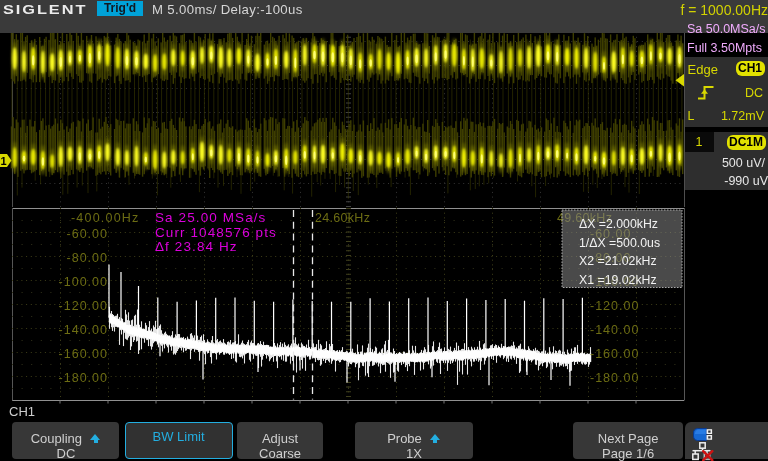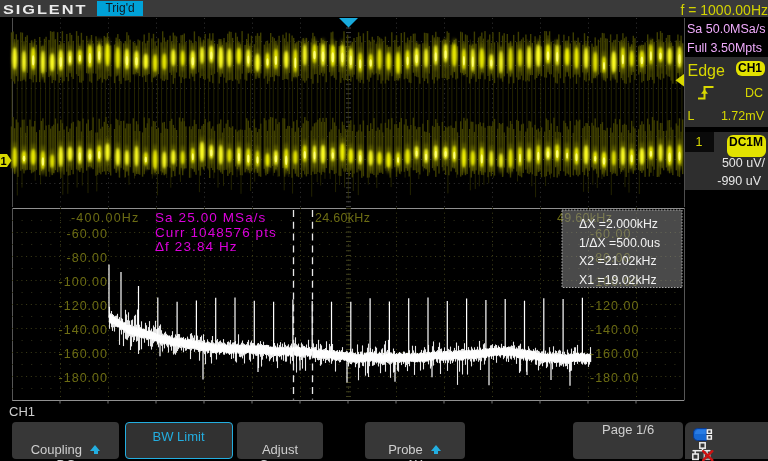--- a/index.html
+++ b/index.html
@@ -1,27 +1,27 @@
 <!DOCTYPE html>
 <html><head><meta charset="utf-8"><style>
 html,body{margin:0;padding:0;background:#000;width:768px;height:461px;overflow:hidden}
 *{box-sizing:border-box;font-family:"Liberation Sans",sans-serif}
 .abs{position:absolute}
-#topbar{position:absolute;left:0;top:0;width:768px;height:17px;background:#3a3a3a}
+#topbar{position:absolute;left:0;top:0;width:768px;height:33px;background:#3a3a3a}
 #logo{position:absolute;left:3px;top:1px;font-size:16px;font-weight:bold;color:#ececec;letter-spacing:1.9px;transform:scale(1.02,0.85);transform-origin:0 50%}
-#trigd{position:absolute;left:97px;top:1px;width:46px;height:15px;background:#00a2d8;color:#101820;font-size:12px;font-weight:normal;text-align:center;line-height:15px}
+#trigd{position:absolute;left:97px;top:1px;width:46px;height:15px;background:#00a2d8;color:#101820;font-size:12px;font-weight:bold;text-align:center;line-height:15px}
 #tbinfo{position:absolute;left:152px;top:2px;font-size:13.2px;letter-spacing:0.35px;color:#d6d6d6}
 #freq{position:absolute;right:0px;top:1.5px;font-size:14px;color:#d2d200}
 .sbw{position:absolute;left:687px;color:#f0abfc;font-size:12.5px}
 #trigpanel{position:absolute;left:684.5px;top:56.5px;width:83.5px;height:70px;background:#2e2e2e}
 #chpanel{position:absolute;left:684.5px;top:132px;width:83.5px;height:57.5px;background:#2e2e2e}
 .yel{color:#d8d800}
 .badge{background:#e2e200;color:#000;font-weight:bold;border-radius:6px;font-size:12px;text-align:center}
 .btn{position:absolute;top:421.5px;height:37px;background:#373737;border-radius:4px;color:#cfcfcf;font-size:13px;text-align:center}
-.btn .r1{margin-top:20px;line-height:15px}
+.btn .r1{margin-top:9px;line-height:15px}
 .btn .r2{line-height:15px}
 #cname{position:absolute;left:9px;top:404px;font-size:13px;color:#cdcdcd}
 .uparrow{display:inline-block;width:11px;height:10px;margin-left:8px;position:relative;vertical-align:-1px}
 .uparrow:before{content:"";position:absolute;left:0;top:0;width:0;height:0;border-left:5.5px solid transparent;border-right:5.5px solid transparent;border-bottom:6px solid #23aee0}
 .uparrow:after{content:"";position:absolute;left:3.5px;top:6px;width:4px;height:3.5px;background:#23aee0}
 </style></head>
 <body>
 <svg width="768" height="461" viewBox="0 0 768 461" style="position:absolute;left:0;top:0" font-family="Liberation Sans, sans-serif">
 <defs>
 <filter id="blur1" x="-20%" y="-20%" width="140%" height="140%">
@@ -2372,58 +2372,60 @@
     <text x="579" y="265.4" font-size="12.3" fill="#f2f2f2">X2 =21.02kHz</text>
     <text x="579" y="284.1" font-size="12.3" fill="#f2f2f2">X1 =19.02kHz</text>
 <polygon points="339,18 358,18 348.5,27.5" fill="#18aadc"></polygon>
     <polygon points="684,74 684,86.5 675.5,80.2" fill="#d8d800"></polygon>
     <polygon points="0,154 7,154 11.5,160.5 7,167 0,167" fill="#d8d800"></polygon>
     <text x="3.5" y="164.5" font-size="11" font-weight="bold" fill="#000" text-anchor="middle">1</text>
 </svg>
 <div id="topbar">
  <div id="logo">SIGLENT</div>
  <div id="trigd">Trig'd</div>
+ <div id="tbinfo">M 5.00ms/ Delay:-100us</div>
  <div id="freq">f = 1000.00Hz</div>
 </div>
 <div class="sbw" style="top:22px">Sa 50.0MSa/s</div>
 <div class="sbw" style="top:41px">Full 3.50Mpts</div>
 <div id="trigpanel">
-  <div class="abs yel" style="left:3px;top:5px;font-size:16px">Edge</div>
+  <div class="abs yel" style="left:3px;top:5px;font-size:13px">Edge</div>
   <div class="abs badge" style="left:51px;top:4px;width:29px;height:15px;line-height:15px">CH1</div>
   <svg class="abs" style="left:12px;top:28px" width="18" height="15" viewBox="0 0 18 15">
     <path d="M1 13.5 H7.5 V2 H16.5" stroke="#d8d800" stroke-width="2" fill="none"></path>
     <polygon points="4,8.8 11,8.8 7.5,4.2" fill="#d8d800"></polygon>
   </svg>
   <div class="abs yel" style="right:5px;top:29px;font-size:12.5px">DC</div>
   <div class="abs yel" style="left:3px;top:52px;font-size:12.5px">L</div>
   <div class="abs yel" style="right:4px;top:52px;font-size:12.5px">1.72mV</div>
 </div>
 <div id="chpanel">
   <div class="abs" style="left:0;top:0;width:29px;height:20px;background:#0a0a0a;color:#d8d800;font-size:12.5px;text-align:center;line-height:20px">1</div>
-  <div class="abs badge" style="right:2.5px;top:3px;width:39px;height:22px;line-height:15px">DC1M</div>
+  <div class="abs badge" style="right:2.5px;top:3px;width:39px;height:15px;line-height:15px">DC1M</div>
   <div class="abs" style="right:3px;top:24px;font-size:12.5px;color:#e5e5e5">500 uV/</div>
-  <div class="abs" style="right:7px;top:42px;font-size:12.5px;color:#e8e8e8">-990 uV</div>
+  <div class="abs" style="right:0;top:42px;font-size:12.5px;color:#e8e8e8">-990 uV</div>
 </div>
 <div id="cname">CH1</div>
 <div class="btn" style="left:12.4px;width:107px">
     <div class="r1">Coupling<span class="uparrow"></span></div>
     <div class="r2">DC</div>
   </div>
 <div class="btn" style="left:124.5px;width:108px;background:#313131;border:1.5px solid #23aee0;color:#23aee0">
     <div class="r1" style="margin-top:6px">BW Limit</div>
   </div>
 <div class="btn" style="left:237px;width:86px">
     <div class="r1">Adjust</div>
     <div class="r2">Coarse</div>
   </div>
-<div class="btn" style="left:365px;width:100px">
+<div class="btn" style="left:355px;width:118px">
     <div class="r1">Probe<span class="uparrow"></span></div>
     <div class="r2">1X</div>
   </div>
 <div class="btn" style="left:573.3px;width:109.7px">
+    <div class="r1">Next Page</div>
     <div class="r2">Page 1/6</div>
   </div>
 <div class="btn" style="left:684.7px;width:83.3px;border-radius:6px 0 0 0">
  <svg class="abs" style="left:8px;top:6px" width="22" height="13" viewBox="0 0 22 13">
    <path d="M4.5 0.5 H13.5 V12.5 H4.5 A4.5 4.5 0 0 1 0.5 8 V5 A4.5 4.5 0 0 1 4.5 0.5 Z" fill="#1768d2" stroke="#0a3a90" stroke-width="1"></path>
    <path d="M5 1.6 H12.6 V6 H2 V5 A4 4 0 0 1 5 1.6 Z" fill="#2d80e8" opacity="0.85"></path>
    <rect x="13.5" y="1.2" width="5.6" height="4.8" fill="#f2f2f2"></rect>
    <rect x="15.2" y="2.5" width="2.4" height="2.2" fill="#35353a"></rect>
    <rect x="13.5" y="7" width="5.6" height="4.8" fill="#f2f2f2"></rect>
    <rect x="15.2" y="8.3" width="2.4" height="2.2" fill="#35353a"></rect>

